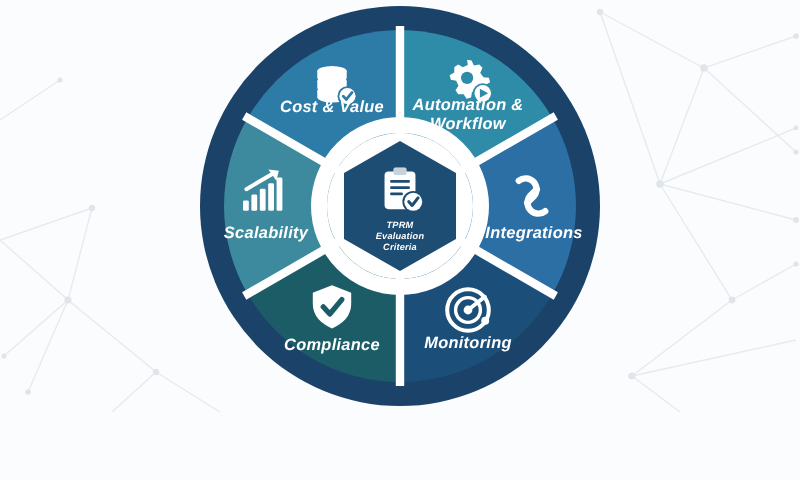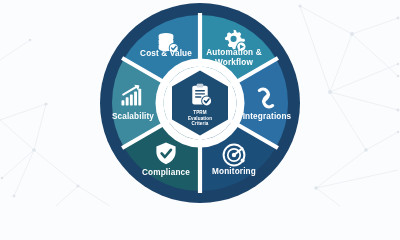--- a/index.html
+++ b/index.html
@@ -3,21 +3,21 @@
 <meta charset="utf-8">
 <title>TPRM Evaluation Criteria</title>
 <style>
   html,body{margin:0;padding:0;}
   body{
     width:400px;height:206px;overflow:hidden;
     background:#fbfcfd;
     font-family:"Liberation Sans","DejaVu Sans",sans-serif;
     position:relative;
   }
-  #stage{position:absolute;inset:0;width:368px;height:206px;}
+  #stage{position:absolute;inset:0;width:368px;height:206px;font-style:italic;}
   #bg-net{position:absolute;left:0;top:0;width:400px;height:206px;}
   #wheel{position:absolute;left:0;top:0;width:400px;height:206px;}
 
   .seg-label{
     fill:#ffffff;
     font-family:"Liberation Sans","DejaVu Sans",sans-serif;
     font-size:8.2px;
     font-weight:bold;
     text-anchor:middle;
     letter-spacing:0.15px;

